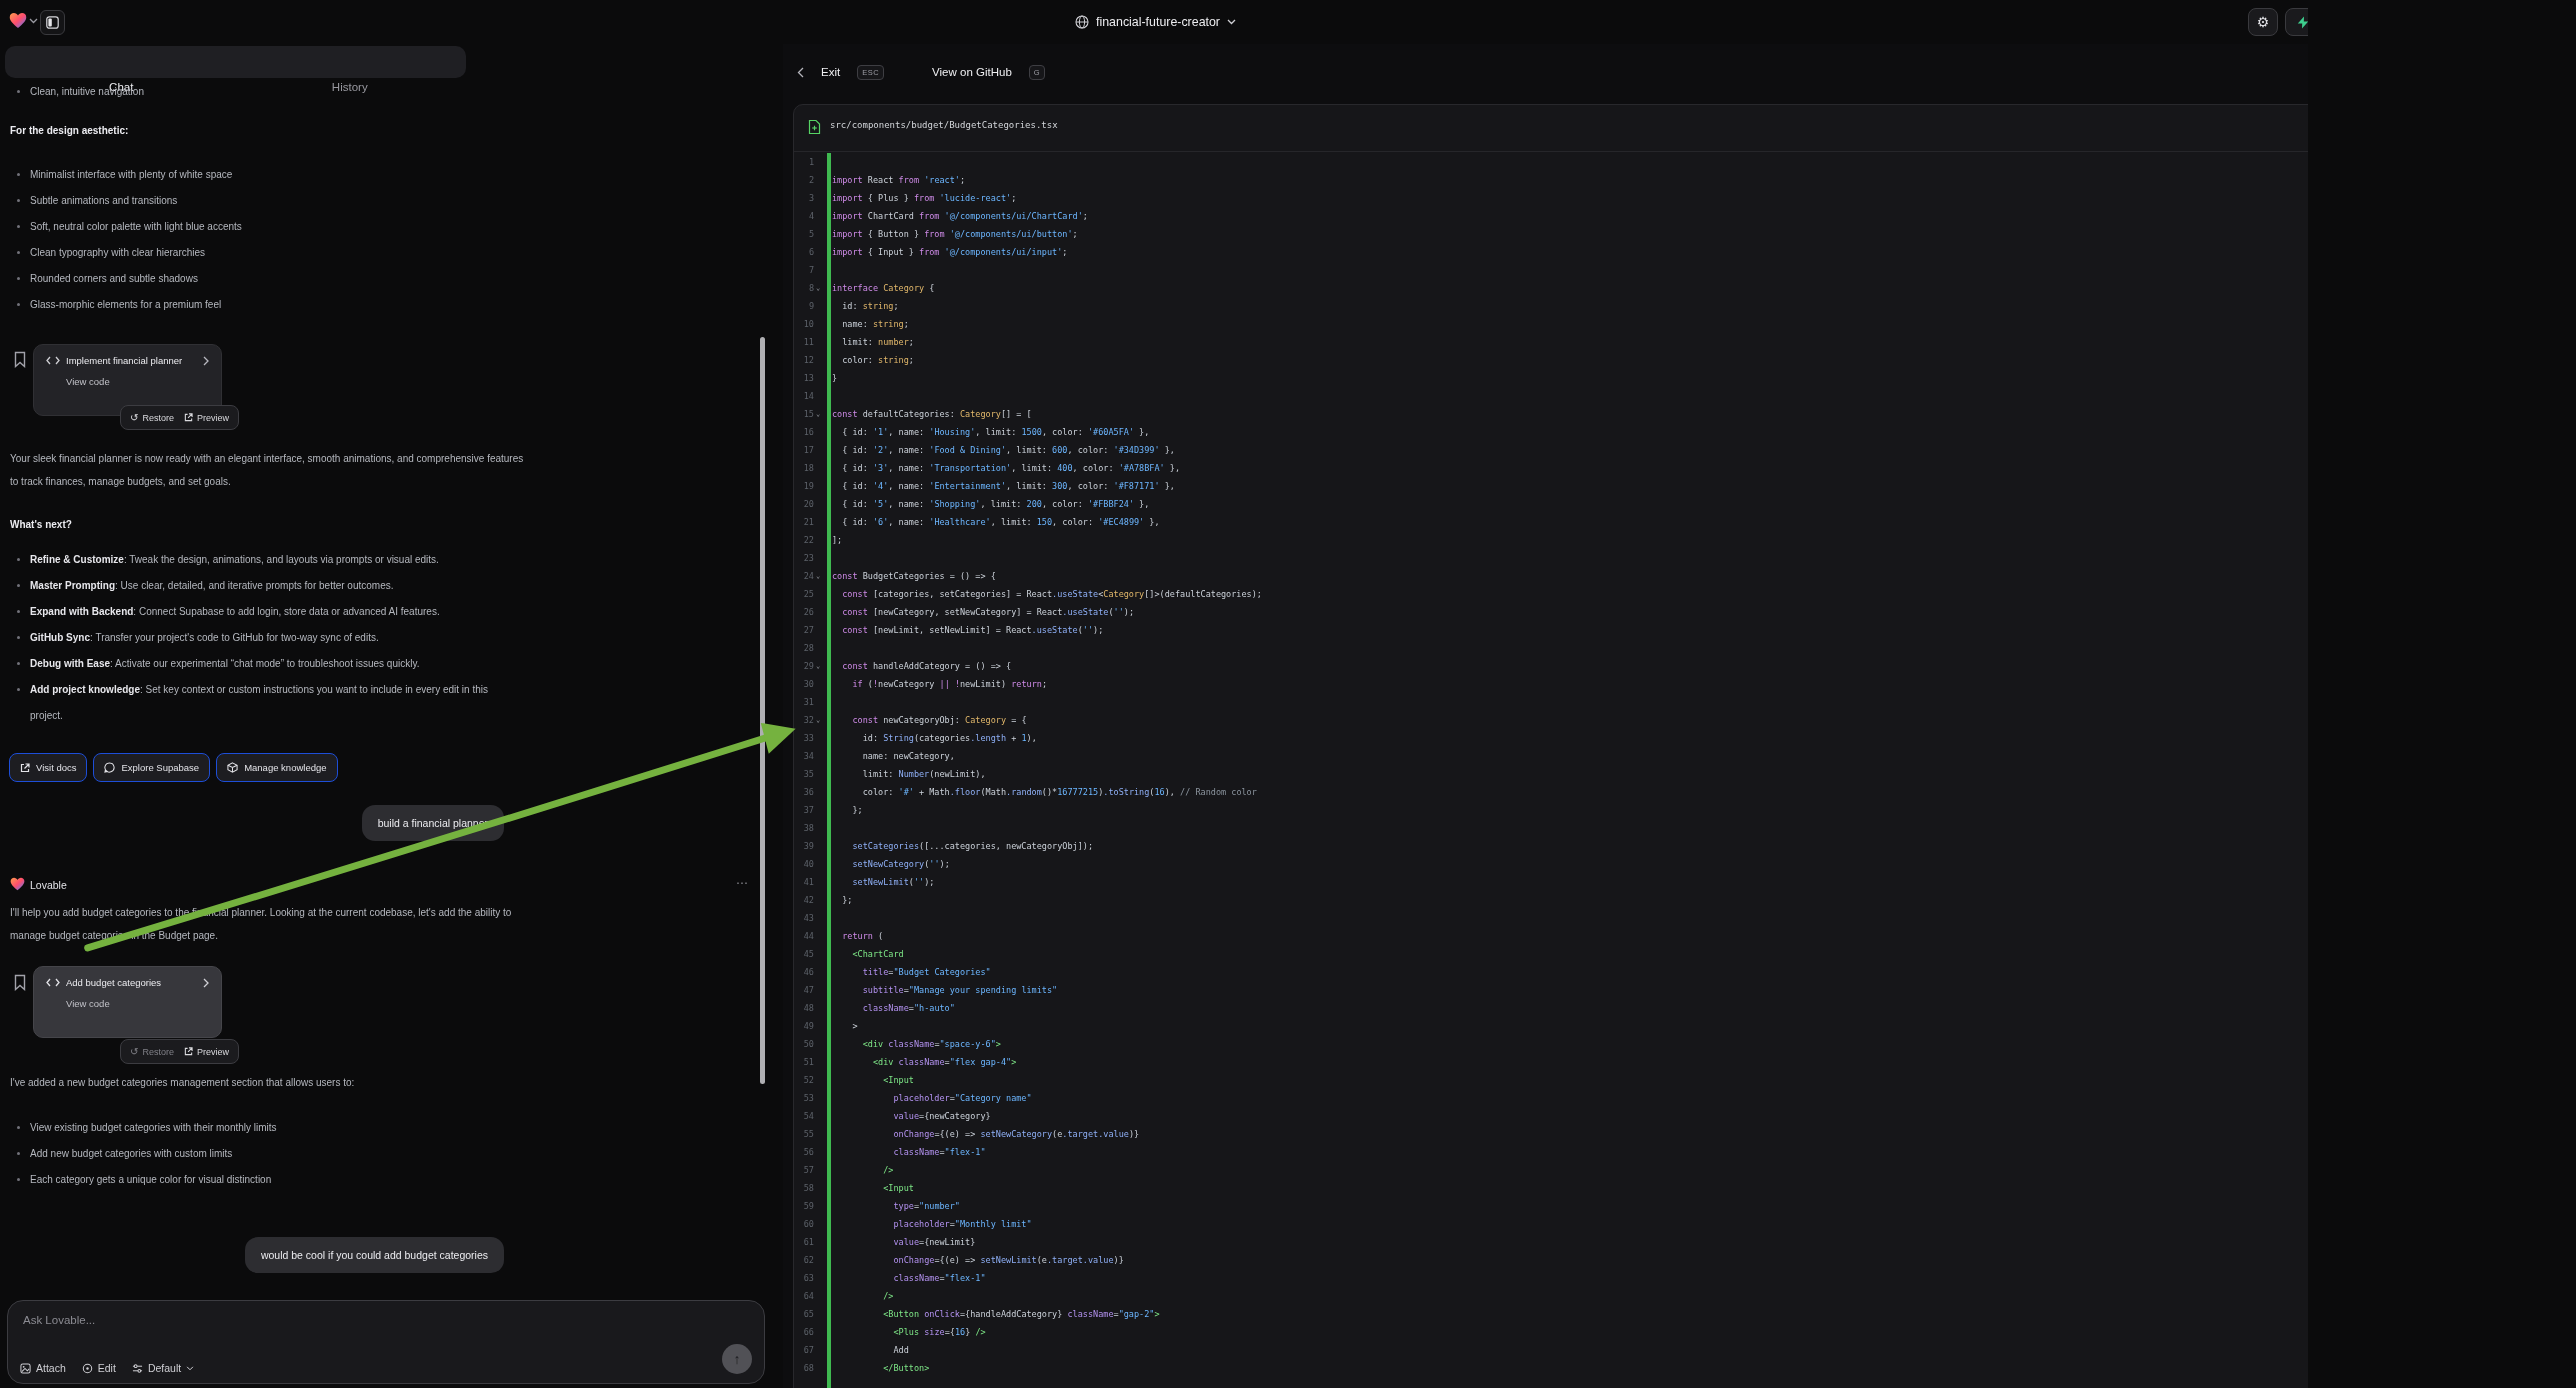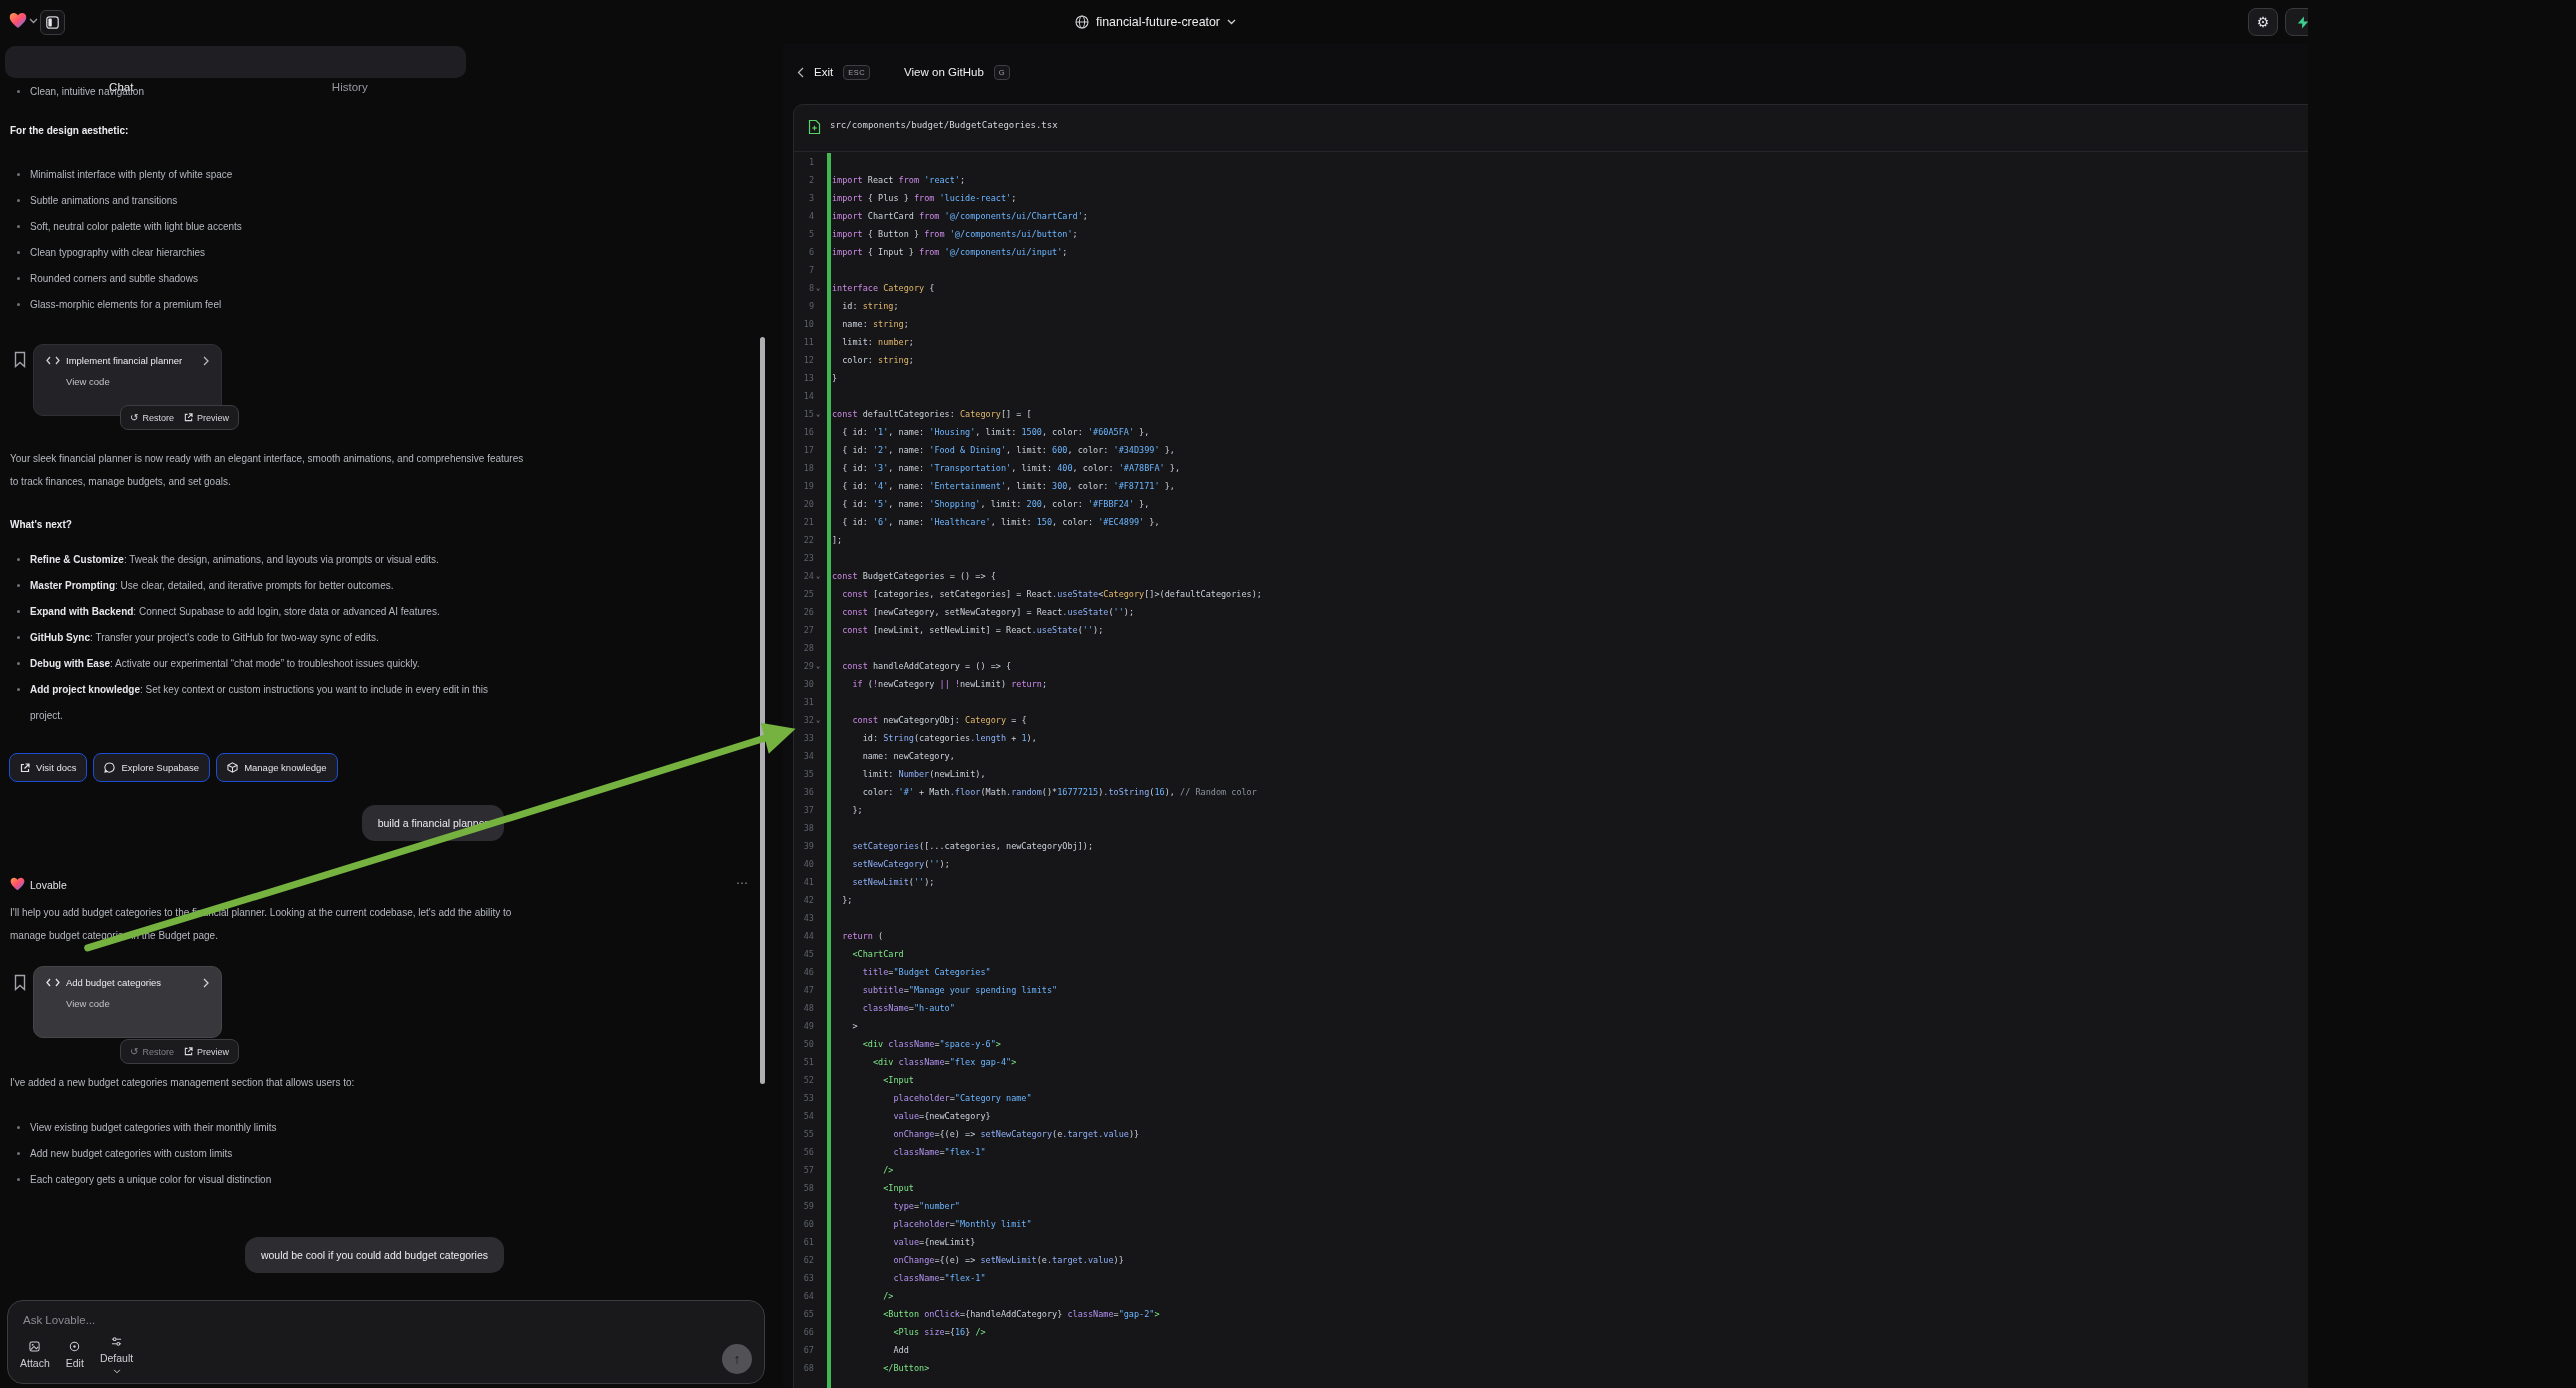--- a/index.html
+++ b/index.html
@@ -54,30 +54,30 @@
   .chip{background:#2d2d31;border-radius:13px;padding:12px 16px;font-size:10.5px;color:#ececf0;}
 
   .lov-row{position:absolute;left:10px;top:876px;width:747px;height:20px;}
   .lov-label{position:absolute;left:20px;top:3px;font-size:10.5px;color:#e2e2e7;}
   .lov-dots{position:absolute;right:8px;top:0px;color:#8b8b92;font-size:12px;letter-spacing:1px;}
 
   .inputbox{position:absolute;left:7px;top:1300px;width:758px;height:84px;background:#19191c;
             border:1px solid #3c3c41;border-radius:16px;box-sizing:border-box;}
   .placeholder{position:absolute;left:15px;top:13px;font-size:11.5px;color:#8b8b92;}
   .in-row{position:absolute;left:12px;bottom:9px;display:flex;gap:16px;align-items:center;}
-  .in-item{display:flex;align-items:center;gap:5px;font-size:10.5px;color:#cfcfd4;flex-direction:column;}
+  .in-item{display:flex;align-items:center;gap:5px;font-size:10.5px;color:#cfcfd4;}
   .send-btn{position:absolute;right:12px;bottom:9px;width:30px;height:30px;border-radius:50%;background:#515156;
             display:flex;align-items:center;justify-content:center;color:#1b1b1e;font-size:14px;font-weight:bold;}
 
   .chat-scroll{position:absolute;left:760px;top:337px;width:5px;height:747px;border-radius:3px;background:#cdcdd1;opacity:.85;}
 
   
   .code-bg{position:absolute;left:783px;top:44px;width:1793px;height:1344px;background:#0d0d0f;}
   .code-head{position:absolute;left:783px;top:44px;width:1793px;height:56px;}
-  .ch-left{position:absolute;left:14px;top:0;height:56px;display:flex;align-items:center;gap:10px;
+  .ch-left{position:absolute;left:14px;top:0;height:56px;display:flex;align-items:center;gap:17px;
            font-size:11.5px;color:#d9d9de;}
   .kbd{border:1px solid #3e3e43;border-radius:4px;background:#161619;color:#9c9ca4;font-size:7.5px;
        padding:2px 4px;letter-spacing:0.5px;}
   .ch-right{position:absolute;right:9px;top:10px;display:flex;gap:4px;}
   .raw-btn{height:34px;padding:0 13px;border:1px solid #1d4ed8;border-radius:8px;background:#141417;
            color:#e8e8ec;font-size:12.4px;display:flex;align-items:center;}
   .diff-btn{height:34px;padding:0 12px;border-radius:8px;background:#6d28d9;color:#fff;font-size:12.4px;
             display:flex;align-items:center;}
 
   .filecard{position:absolute;left:793px;top:104px;width:1774px;height:1285px;background:#161619;

